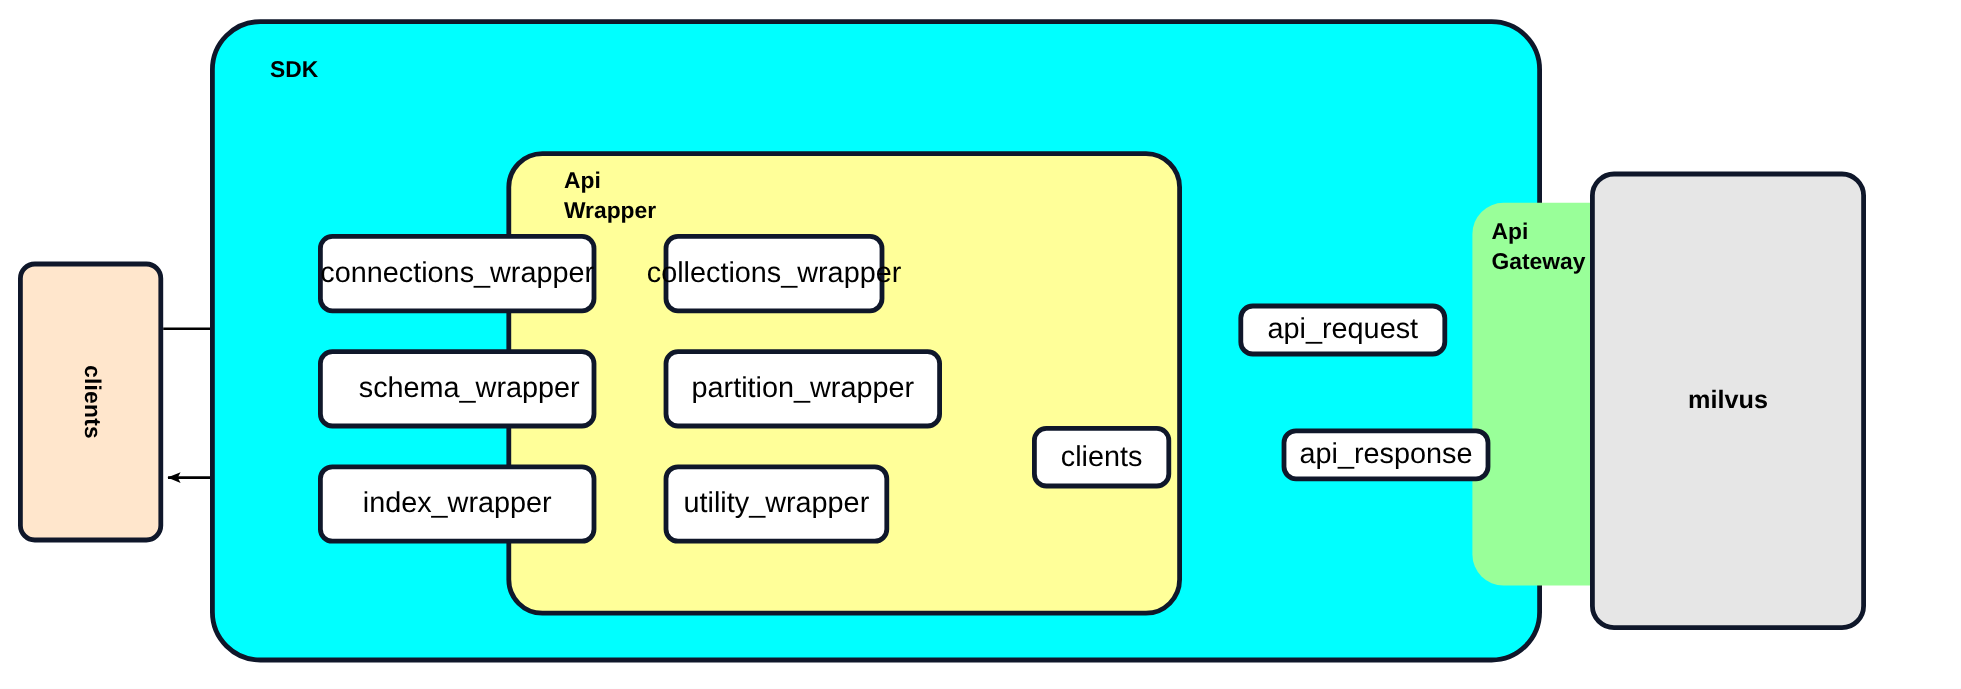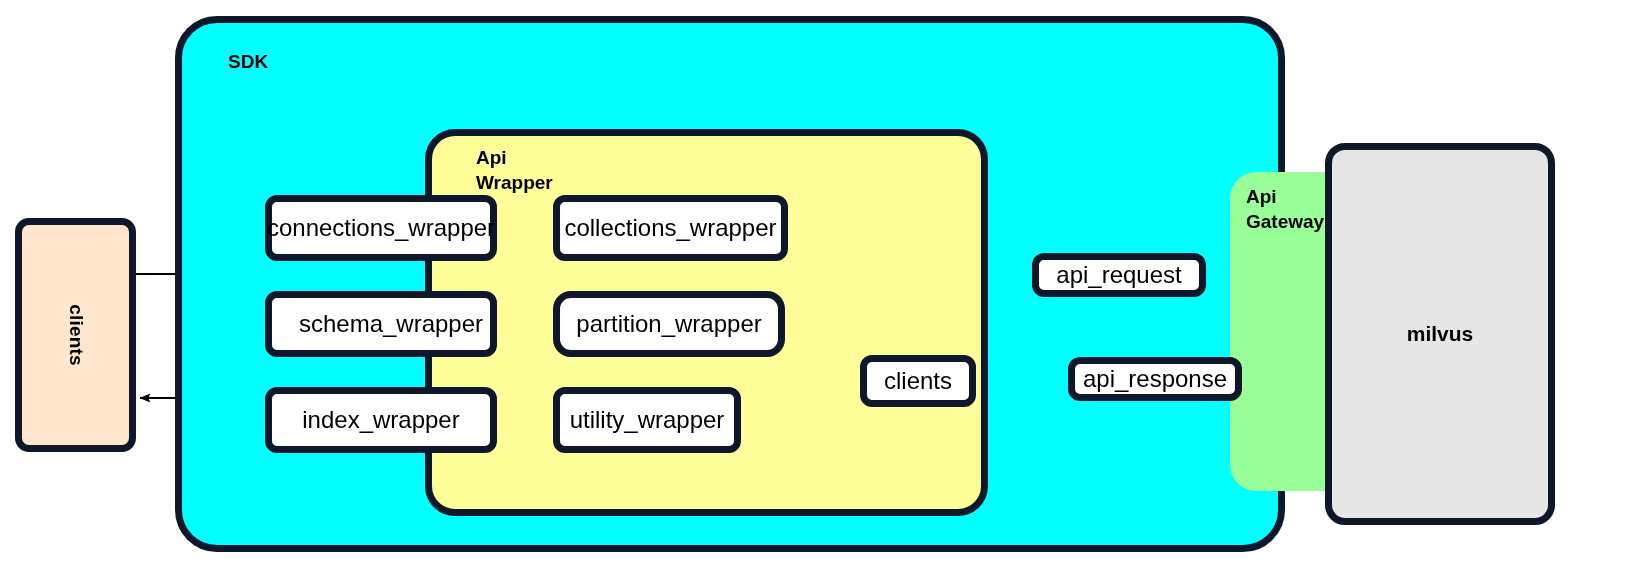--- a/index.html
+++ b/index.html
@@ -14,21 +14,21 @@
   #canvas {
     position: relative;
     width: 1634px;
     height: 574px;
     background: #ffffff;
     overflow: hidden;
   }
   .node {
     position: absolute;
     box-sizing: border-box;
-    border: 7px solid #0f172a;
+    border: 4px solid #0f172a;
     display: flex;
     align-items: center;
     justify-content: center;
     text-align: center;
     color: #000000;
   }
   
   #clients-box {
     left: 15px;
     top: 218px;
@@ -116,23 +116,23 @@
     font-size: 21px;
   }
   
   .leaf {
     background: #FFFFFF;
     border-radius: 12px;
     font-size: 24px;
     font-weight: normal;
   }
   #connections-wrapper-box { left: 265px; top: 195px; width: 232px; height: 66px; }
-  #collections-wrapper-box { left: 553px; top: 195px; width: 235px; height: 66px; }
+  #collections-wrapper-box { left: 553px; top: 195px; width: 184px; height: 66px; }
   #schema-wrapper-box      { left: 265px; top: 291px; width: 232px; height: 66px; padding-left: 20px; }
-  #partition-wrapper-box   { left: 553px; top: 291px; width: 232px; height: 66px; border-radius: 18px; }
+  #partition-wrapper-box   { left: 553px; top: 291px; width: 232px; height: 66px; }
   #index-wrapper-box       { left: 265px; top: 387px; width: 232px; height: 66px; }
   #utility-wrapper-box     { left: 553px; top: 387px; width: 188px; height: 66px; }
 
   #api-request-box  { left: 1032px; top: 253px; width: 174px; height: 44px; }
   #api-response-box { left: 1032px; top: 357px; width: 174px; height: 44px; margin-left: 36px; }
   #checker-box      { left: 860px; top: 355px; width: 116px; height: 52px; }
 
   
   #arrows {
     position: absolute;

